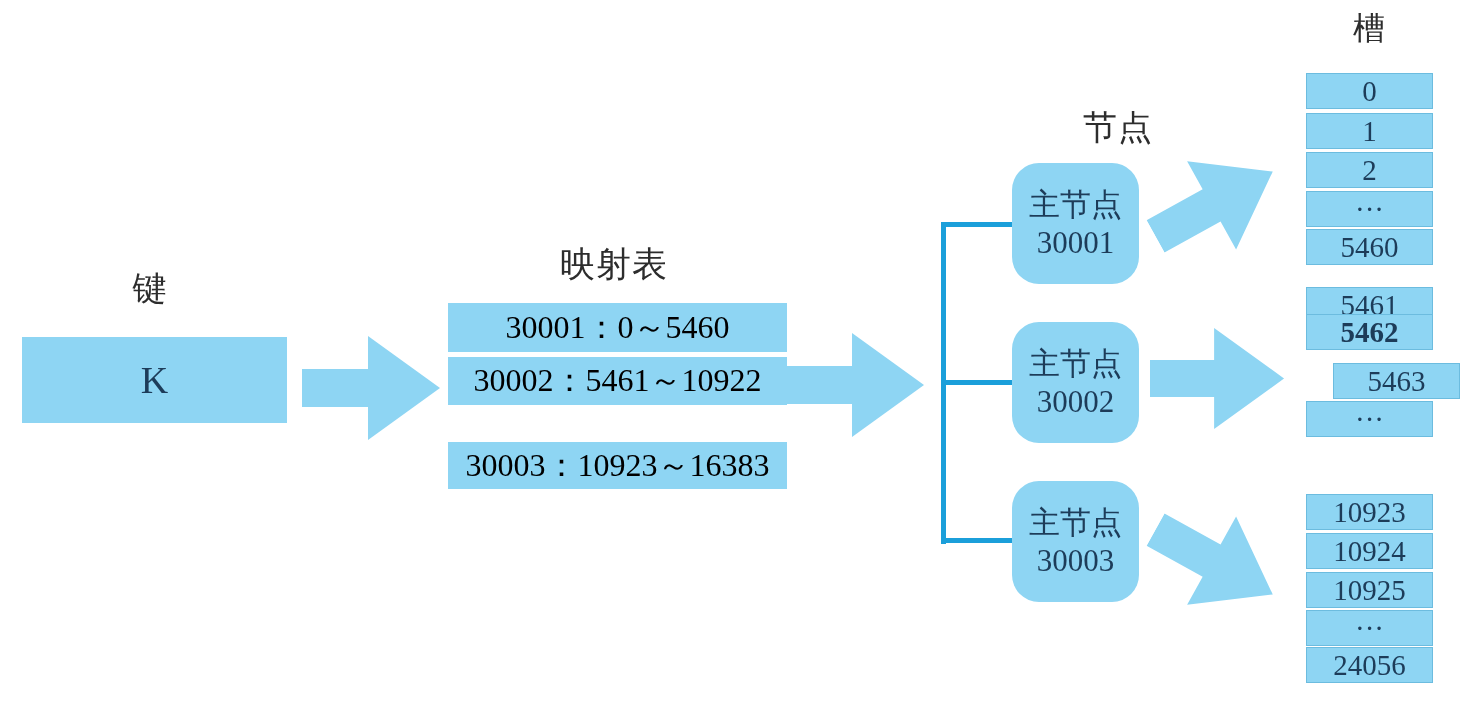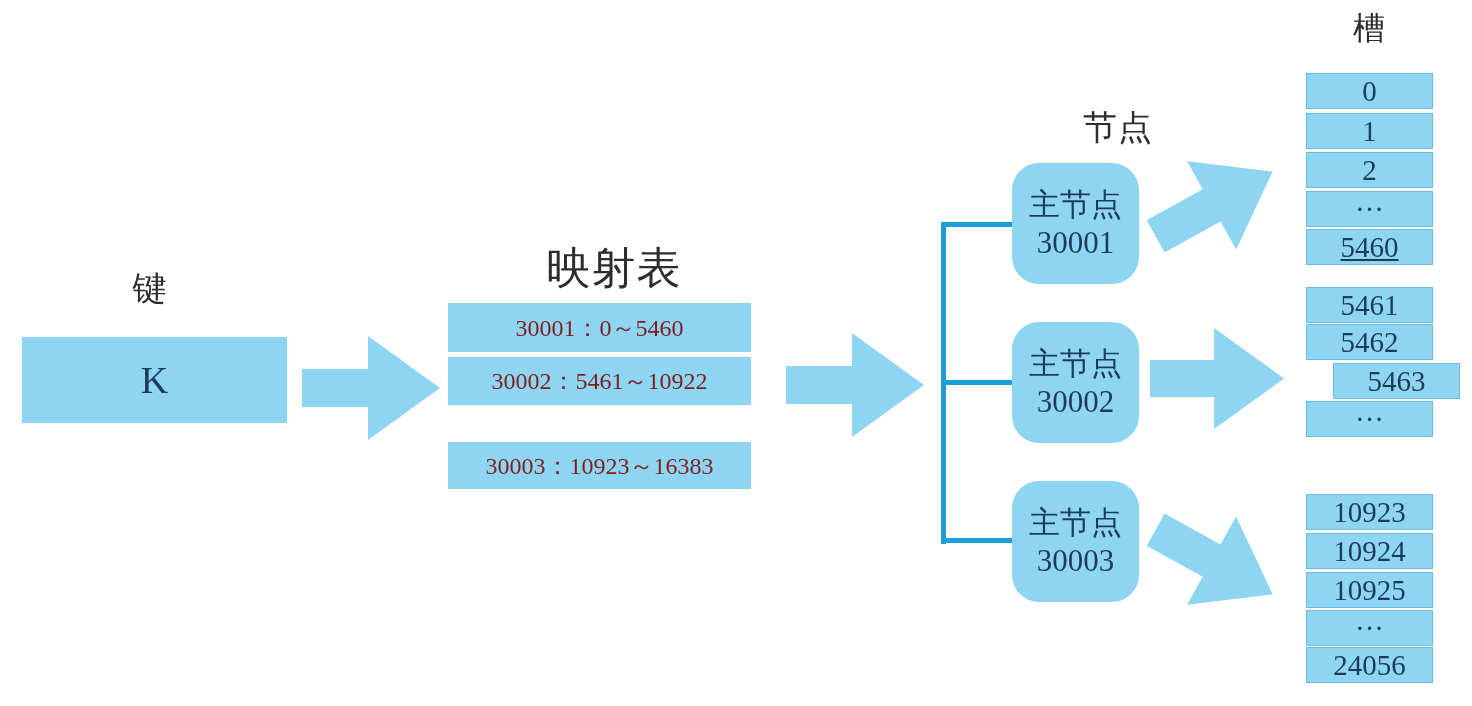--- a/index.html
+++ b/index.html
@@ -23,24 +23,24 @@
   .keybox {
     position: absolute;
     left: 22px; top: 337px;
     width: 265px; height: 86px;
     background: #8ed5f3;
     display: flex; align-items: center; justify-content: center;
     font-size: 38px; color: #1d3c59;
   }
   .mrow {
     position: absolute;
-    left: 448px; width: 303px;
+    left: 448px; width: 339px;
     background: #8ed5f3;
     display: flex; align-items: center; justify-content: center;
-    font-size: 24px; color: #7f1d1d;
+    font-size: 32px; color: #000000;
     white-space: nowrap;
   }
   .mrow1 { top: 303px; height: 49px; }
   .mrow2 { top: 357px; height: 48px; }
   .mrow3 { top: 410px; height: 47px; margin-top: 32px; }
   .nodebox {
     position: absolute;
     left: 1012px; width: 127px; height: 121px;
     background: #8ed5f3;
     border-radius: 27px;
@@ -79,21 +79,21 @@
   <div class="keybox">
     <span>K</span>
   </div>
 
   <div class="arrow" style="left:302px; top:330px; width:140px; height:116px;">
     <svg viewBox="0 0 140 116" aria-hidden="true">
       <polygon points="0,39 66,39 66,6 138,58 66,110 66,77 0,77"></polygon>
     </svg>
   </div>
 
-  <div class="lbl" style="left:543px; top:247px; width:142px; font-size:44px;">映射表</div>
+  <div class="lbl" style="left:543px; top:247px; width:142px; font-size:35px;">映射表</div>
   <div class="mrow mrow1">30001：0～5460</div>
   <div class="mrow mrow2">30002：5461～10922</div>
   <div class="mrow mrow3">30003：10923～16383</div>
 
   <div class="arrow" style="left:786px; top:327px; width:140px; height:116px;">
     <svg viewBox="0 0 140 116" aria-hidden="true">
       <polygon points="0,39 66,39 66,6 138,58 66,110 66,77 0,77"></polygon>
     </svg>
   </div>
 
@@ -132,24 +132,24 @@
       <polygon points="0,39 66,39 66,6 138,58 66,110 66,77 0,77"></polygon>
     </svg>
   </div>
 
   <div class="lbl" style="left:1306px; top:12px; width:127px; font-size:32px;">槽</div>
 
   <div class="cell" style="top:73px;">0</div>
   <div class="cell" style="top:113px;">1</div>
   <div class="cell" style="top:152px;">2</div>
   <div class="cell" style="top:191px;">···</div>
-  <div class="cell" style="top:229px;text-decoration:underline;">5460</div>
+  <div class="cell" style="top:229px;">5460</div>
 
   <div class="cell" style="top:287px;">5461</div>
-  <div class="cell" style="top:324px;">5462</div>
+  <div class="cell" style="top:314px;font-weight:bold;">5462</div>
   <div class="cell" style="top:363px;margin-left:27px;">5463</div>
   <div class="cell" style="top:401px;">···</div>
 
   <div class="cell" style="top:494px;">10923</div>
   <div class="cell" style="top:533px;">10924</div>
   <div class="cell" style="top:572px;">10925</div>
   <div class="cell" style="top:610px;">···</div>
   <div class="cell" style="top:647px;">24056</div>
 
 </div>

